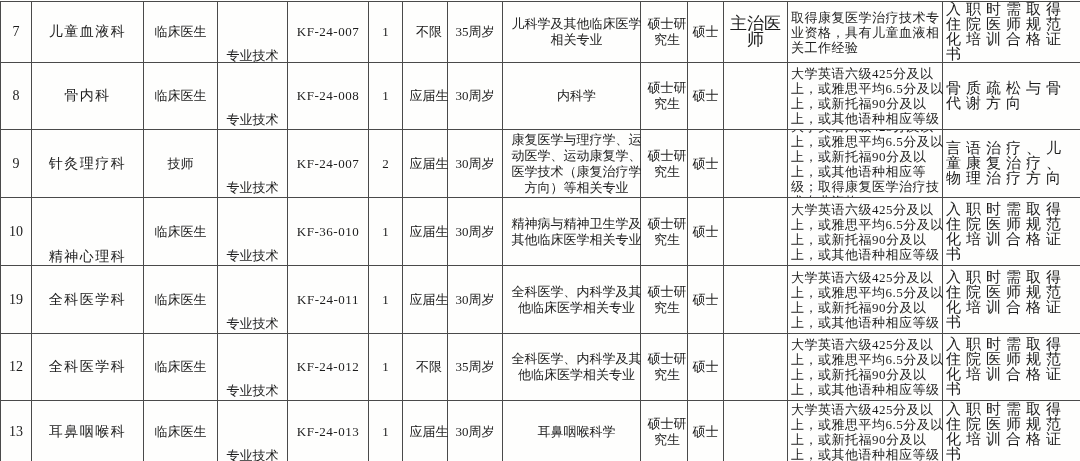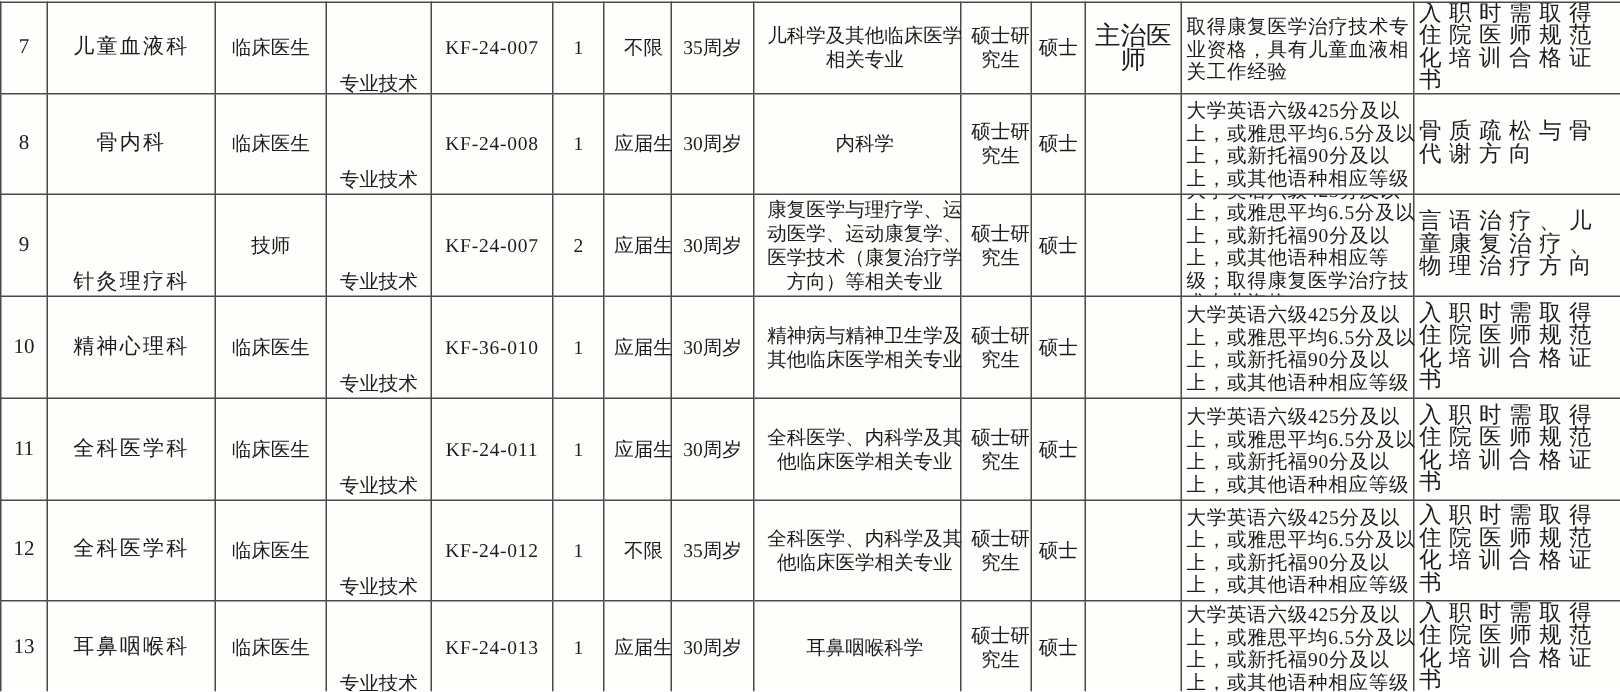--- a/index.html
+++ b/index.html
@@ -221,161 +221,161 @@
             </div>
           </td>
         </tr>
         <tr>
           <td class="c-index">
             <div class="cell" style="height: 67px;">
               <span class="txt">9</span>
             </div>
           </td>
           <td class="c-dept">
+            <div class="cell" style="height: 67px;">
+              <span class="txt">针灸理疗科</span>
+            </div>
+          </td>
+          <td class="c-pos">
+            <div class="cell" style="height: 67px;">
+              <span class="txt">技师</span>
+            </div>
+          </td>
+          <td class="c-cat">
+            <div class="cell" style="height: 67px;">
+              <span class="txt">专业技术</span>
+            </div>
+          </td>
+          <td class="c-code">
+            <div class="cell" style="height: 67px;">
+              <span class="txt">KF-24-007</span>
+            </div>
+          </td>
+          <td class="c-count">
+            <div class="cell" style="height: 67px;">
+              <span class="txt">2</span>
+            </div>
+          </td>
+          <td class="c-src">
+            <div class="cell" style="height: 67px;">
+              <span class="txt">应届生</span>
+            </div>
+          </td>
+          <td class="c-age">
+            <div class="cell" style="height: 67px;">
+              <span class="txt">30周岁</span>
+            </div>
+          </td>
+          <td class="c-major">
+            <div class="cell" style="height: 67px;">
+              <span class="txt">康复医学与理疗学、运动医学、运动康复学、医学技术（康复治疗学方向）等相关专业</span>
+            </div>
+          </td>
+          <td class="c-edu">
+            <div class="cell" style="height: 67px;">
+              <span class="txt">硕士研究生</span>
+            </div>
+          </td>
+          <td class="c-deg">
+            <div class="cell" style="height: 67px;">
+              <span class="txt">硕士</span>
+            </div>
+          </td>
+          <td class="c-title">
+            <div class="cell" style="height: 67px;">
+              <span class="txt"></span>
+            </div>
+          </td>
+          <td class="c-req">
+            <div class="cell" style="height: 67px;">
+              <span class="txt">大学英语六级425分及以上，或雅思平均6.5分及以上，或新托福90分及以上，或其他语种相应等级；取得康复医学治疗技术专业资格</span>
+            </div>
+          </td>
+          <td class="c-note">
+            <div class="cell" style="height: 67px;">
+              <span class="txt">言语治疗、儿童康复治疗、物理治疗方向</span>
+            </div>
+          </td>
+        </tr>
+        <tr>
+          <td class="c-index">
+            <div class="cell" style="height: 67px;">
+              <span class="txt">10</span>
+            </div>
+          </td>
+          <td class="c-dept">
             <div class="cell" style="height: 67px; align-items: flex-end;">
-              <span class="txt">针灸理疗科</span>
-            </div>
-          </td>
-          <td class="c-pos">
-            <div class="cell" style="height: 67px;">
-              <span class="txt">技师</span>
-            </div>
-          </td>
-          <td class="c-cat">
-            <div class="cell" style="height: 67px;">
-              <span class="txt">专业技术</span>
-            </div>
-          </td>
-          <td class="c-code">
-            <div class="cell" style="height: 67px;">
-              <span class="txt">KF-24-007</span>
-            </div>
-          </td>
-          <td class="c-count">
-            <div class="cell" style="height: 67px;">
-              <span class="txt">2</span>
+              <span class="txt">精神心理科</span>
+            </div>
+          </td>
+          <td class="c-pos">
+            <div class="cell" style="height: 67px;">
+              <span class="txt">临床医生</span>
+            </div>
+          </td>
+          <td class="c-cat">
+            <div class="cell" style="height: 67px;">
+              <span class="txt">专业技术</span>
+            </div>
+          </td>
+          <td class="c-code">
+            <div class="cell" style="height: 67px;">
+              <span class="txt">KF-36-010</span>
+            </div>
+          </td>
+          <td class="c-count">
+            <div class="cell" style="height: 67px;">
+              <span class="txt">1</span>
             </div>
           </td>
           <td class="c-src">
             <div class="cell" style="height: 67px;">
               <span class="txt">应届生</span>
             </div>
           </td>
           <td class="c-age">
             <div class="cell" style="height: 67px;">
               <span class="txt">30周岁</span>
             </div>
           </td>
           <td class="c-major">
             <div class="cell" style="height: 67px;">
-              <span class="txt">康复医学与理疗学、运动医学、运动康复学、医学技术（康复治疗学方向）等相关专业</span>
+              <span class="txt">精神病与精神卫生学及其他临床医学相关专业</span>
             </div>
           </td>
           <td class="c-edu">
             <div class="cell" style="height: 67px;">
               <span class="txt">硕士研究生</span>
             </div>
           </td>
           <td class="c-deg">
             <div class="cell" style="height: 67px;">
               <span class="txt">硕士</span>
             </div>
           </td>
           <td class="c-title">
             <div class="cell" style="height: 67px;">
               <span class="txt"></span>
             </div>
           </td>
           <td class="c-req">
             <div class="cell" style="height: 67px;">
-              <span class="txt">大学英语六级425分及以上，或雅思平均6.5分及以上，或新托福90分及以上，或其他语种相应等级；取得康复医学治疗技术专业资格</span>
-            </div>
-          </td>
-          <td class="c-note">
-            <div class="cell" style="height: 67px;">
-              <span class="txt">言语治疗、儿童康复治疗、物理治疗方向</span>
-            </div>
-          </td>
-        </tr>
-        <tr>
-          <td class="c-index">
-            <div class="cell" style="height: 67px;">
-              <span class="txt">10</span>
-            </div>
-          </td>
-          <td class="c-dept">
-            <div class="cell" style="height: 67px;">
-              <span class="txt">精神心理科</span>
-            </div>
-          </td>
-          <td class="c-pos">
-            <div class="cell" style="height: 67px;">
-              <span class="txt">临床医生</span>
-            </div>
-          </td>
-          <td class="c-cat">
-            <div class="cell" style="height: 67px;">
-              <span class="txt">专业技术</span>
-            </div>
-          </td>
-          <td class="c-code">
-            <div class="cell" style="height: 67px;">
-              <span class="txt">KF-36-010</span>
-            </div>
-          </td>
-          <td class="c-count">
-            <div class="cell" style="height: 67px;">
-              <span class="txt">1</span>
-            </div>
-          </td>
-          <td class="c-src">
-            <div class="cell" style="height: 67px;">
-              <span class="txt">应届生</span>
-            </div>
-          </td>
-          <td class="c-age">
-            <div class="cell" style="height: 67px;">
-              <span class="txt">30周岁</span>
-            </div>
-          </td>
-          <td class="c-major">
-            <div class="cell" style="height: 67px;">
-              <span class="txt">精神病与精神卫生学及其他临床医学相关专业</span>
-            </div>
-          </td>
-          <td class="c-edu">
-            <div class="cell" style="height: 67px;">
-              <span class="txt">硕士研究生</span>
-            </div>
-          </td>
-          <td class="c-deg">
-            <div class="cell" style="height: 67px;">
-              <span class="txt">硕士</span>
-            </div>
-          </td>
-          <td class="c-title">
-            <div class="cell" style="height: 67px;">
-              <span class="txt"></span>
-            </div>
-          </td>
-          <td class="c-req">
-            <div class="cell" style="height: 67px;">
               <span class="txt">大学英语六级425分及以上，或雅思平均6.5分及以上，或新托福90分及以上，或其他语种相应等级</span>
             </div>
           </td>
           <td class="c-note">
             <div class="cell" style="height: 67px;">
               <span class="txt">入职时需取得住院医师规范化培训合格证书</span>
             </div>
           </td>
         </tr>
         <tr>
           <td class="c-index">
             <div class="cell" style="height: 67px;">
-              <span class="txt">11</span>
+              <span class="txt">19</span>
             </div>
           </td>
           <td class="c-dept">
             <div class="cell" style="height: 67px;">
               <span class="txt">全科医学科</span>
             </div>
           </td>
           <td class="c-pos">
             <div class="cell" style="height: 67px;">
               <span class="txt">临床医生</span>

